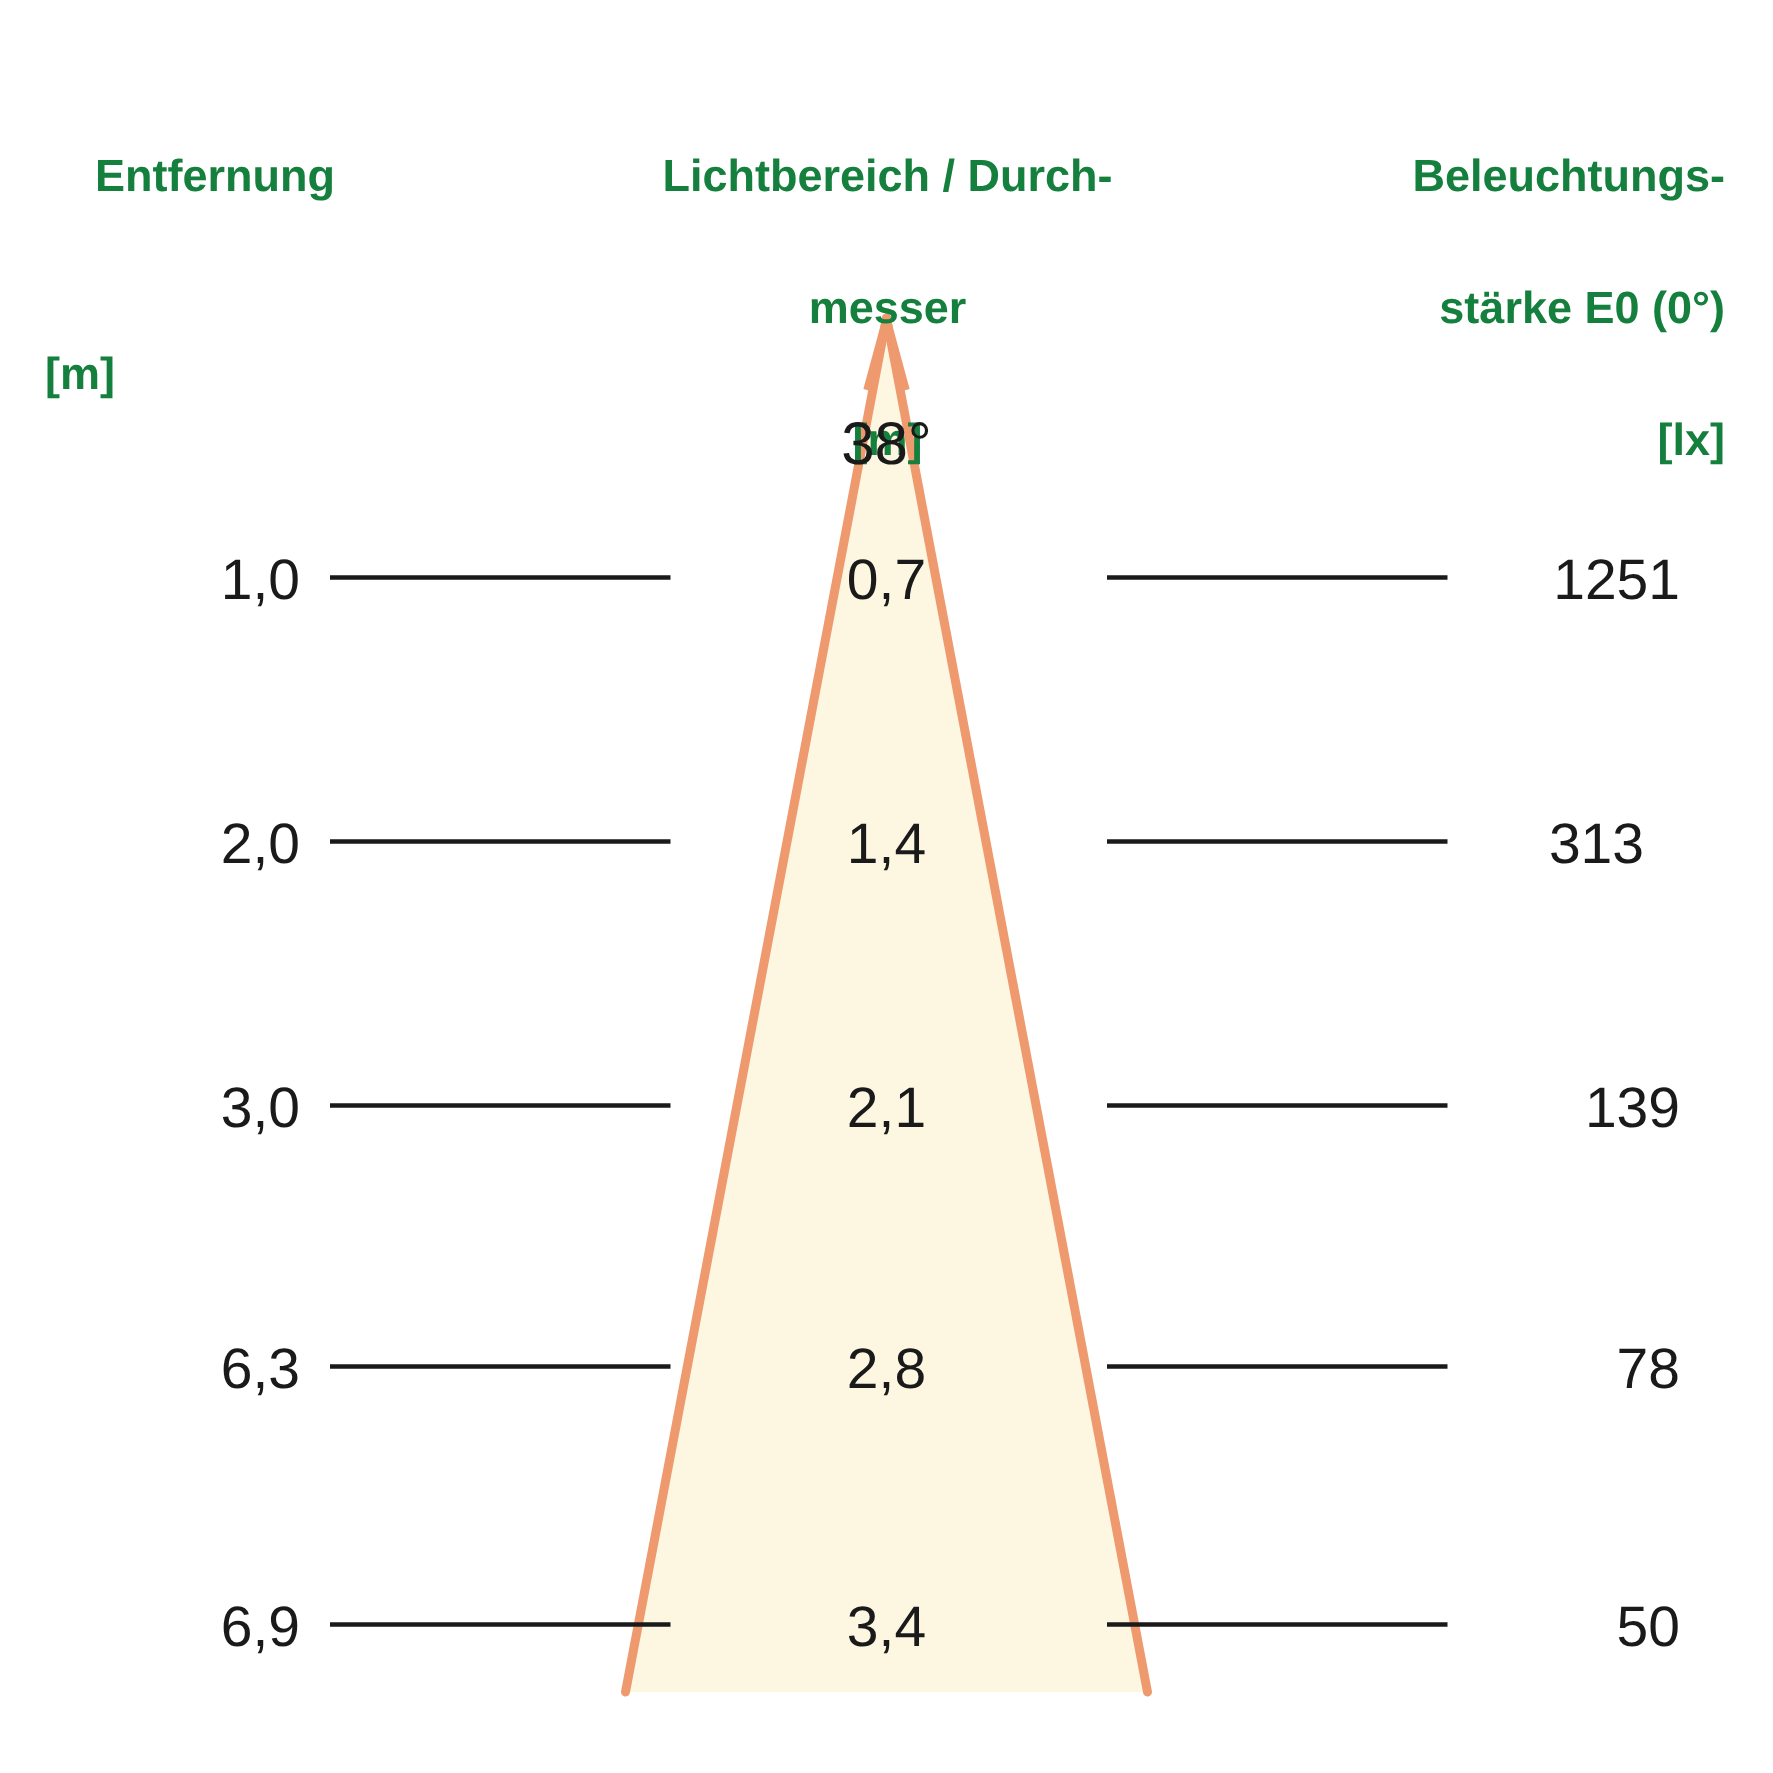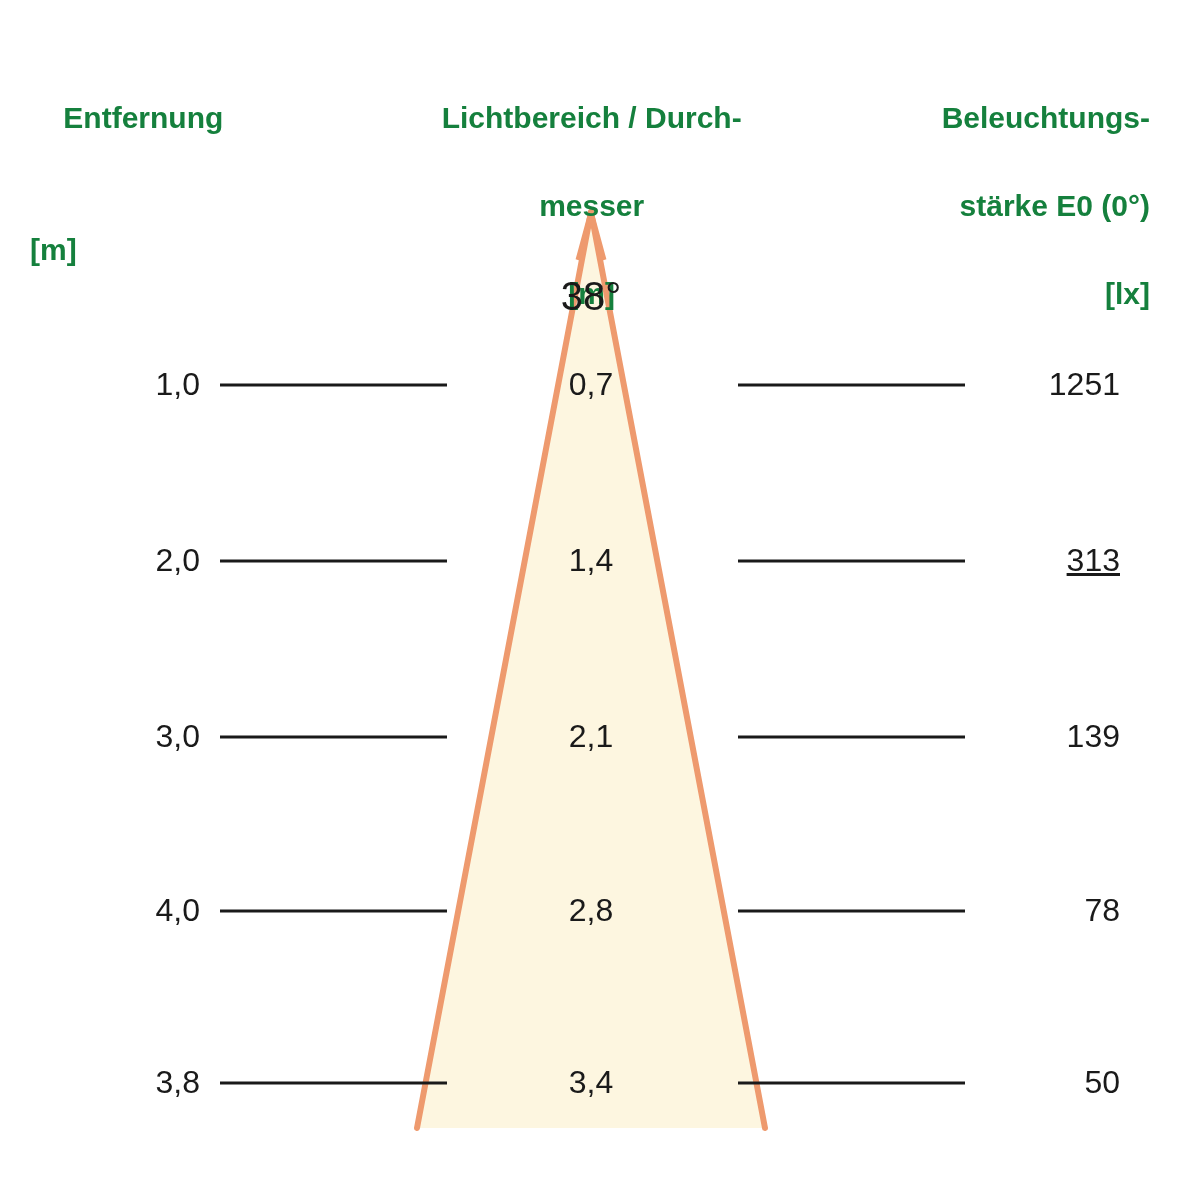--- a/index.html
+++ b/index.html
@@ -50,21 +50,21 @@
     left: 760px;
     top: 52px;
     width: 390px;
     text-align: right;
   }
   .unit {
     display: block;
   }
   .val {
     position: absolute;
-    font-size: 32px;
+    font-size: 38px;
     color: #1a1a1a;
     white-space: pre;
   }
   .val-dist {
     width: 140px;
     text-align: right;
   }
   .val-diam {
     width: 160px;
     text-align: center;
@@ -125,27 +125,27 @@
   </div>
 
   <div class="angle-label" style="left:511px; top:274px;">38°</div>
 
   <div class="val val-dist" style="left:60px; top:366px;">1,0</div>
   <div class="val val-diam" style="left:511px; top:366px;">0,7</div>
   <div class="val val-lux" style="left:930px; top:366px;">1251</div>
 
   <div class="val val-dist" style="left:60px; top:542px;">2,0</div>
   <div class="val val-diam" style="left:511px; top:542px;">1,4</div>
-  <div class="val val-lux" style="left:930px; top:542px;text-decoration:underline;">313</div>
+  <div class="val val-lux" style="left:906px; top:542px;">313</div>
 
   <div class="val val-dist" style="left:60px; top:718px;">3,0</div>
   <div class="val val-diam" style="left:511px; top:718px;">2,1</div>
   <div class="val val-lux" style="left:930px; top:718px;">139</div>
 
-  <div class="val val-dist" style="left:60px; top:892px;">4,0</div>
+  <div class="val val-dist" style="left:60px; top:892px;">6,3</div>
   <div class="val val-diam" style="left:511px; top:892px;">2,8</div>
   <div class="val val-lux" style="left:930px; top:892px;">78</div>
 
-  <div class="val val-dist" style="left:60px; top:1064px;">3,8</div>
+  <div class="val val-dist" style="left:60px; top:1064px;">6,9</div>
   <div class="val val-diam" style="left:511px; top:1064px;">3,4</div>
   <div class="val val-lux" style="left:930px; top:1064px;">50</div>
 
 </div>
 
 </body></html>

